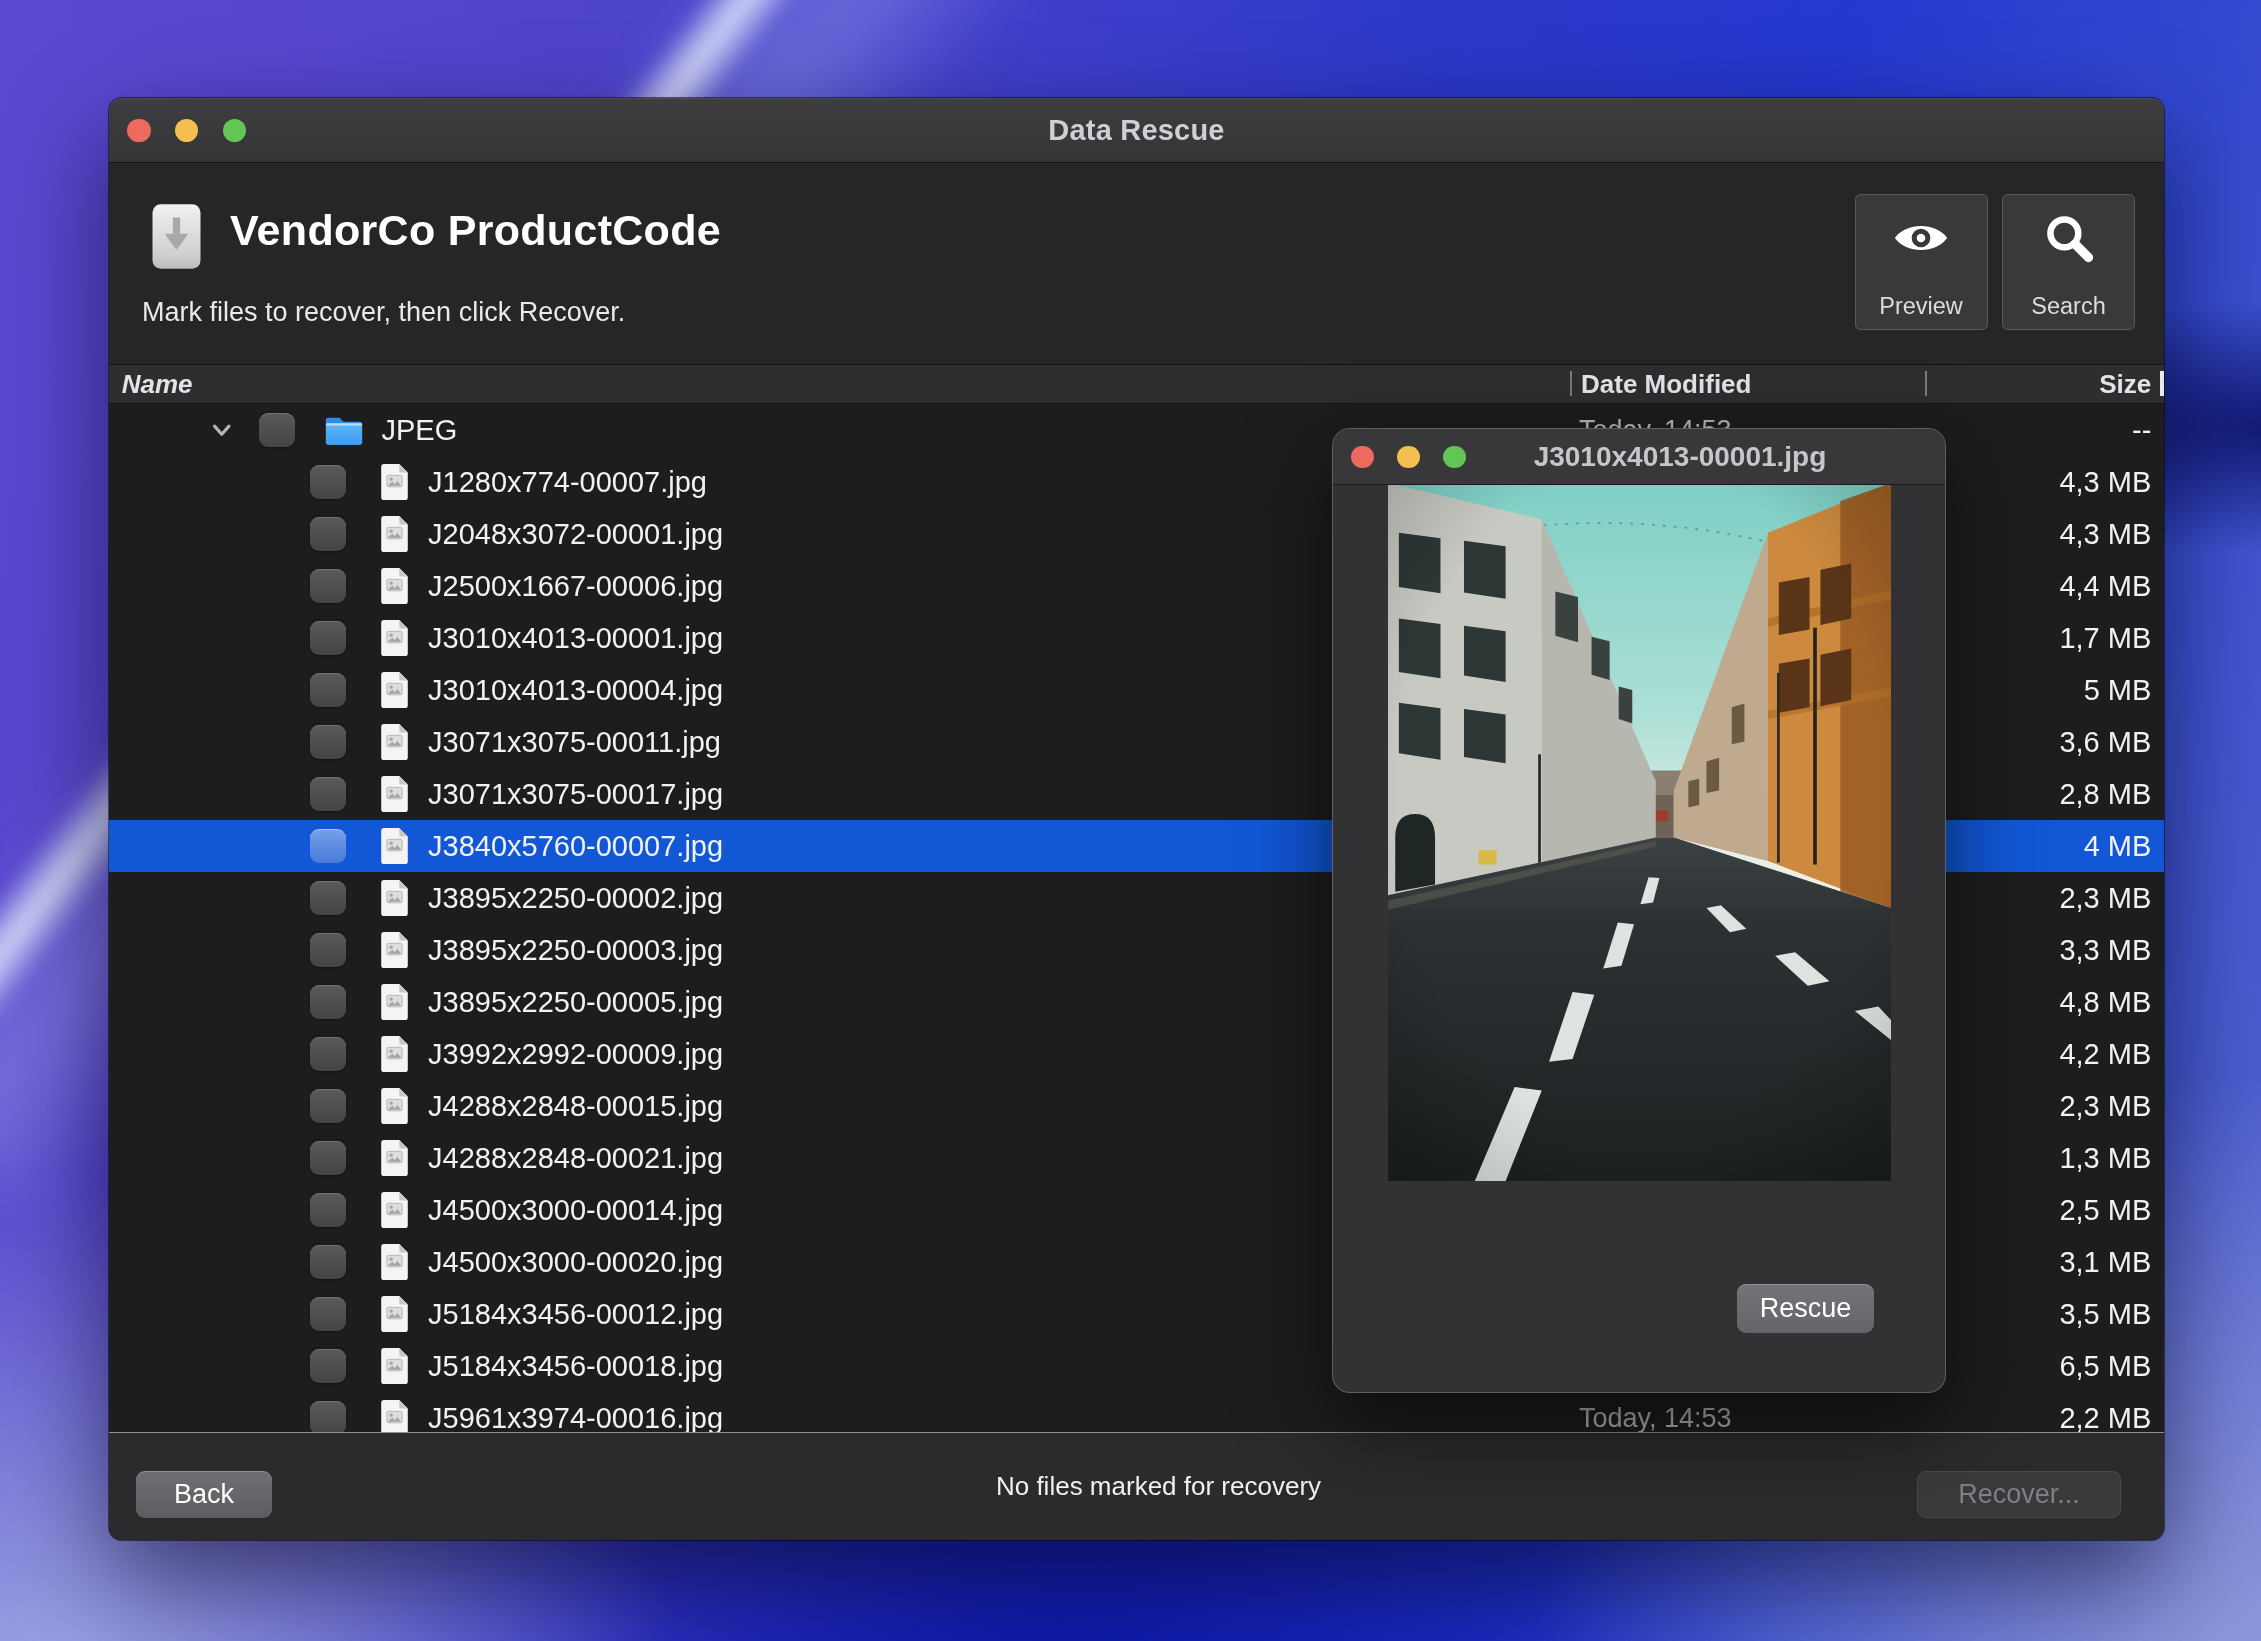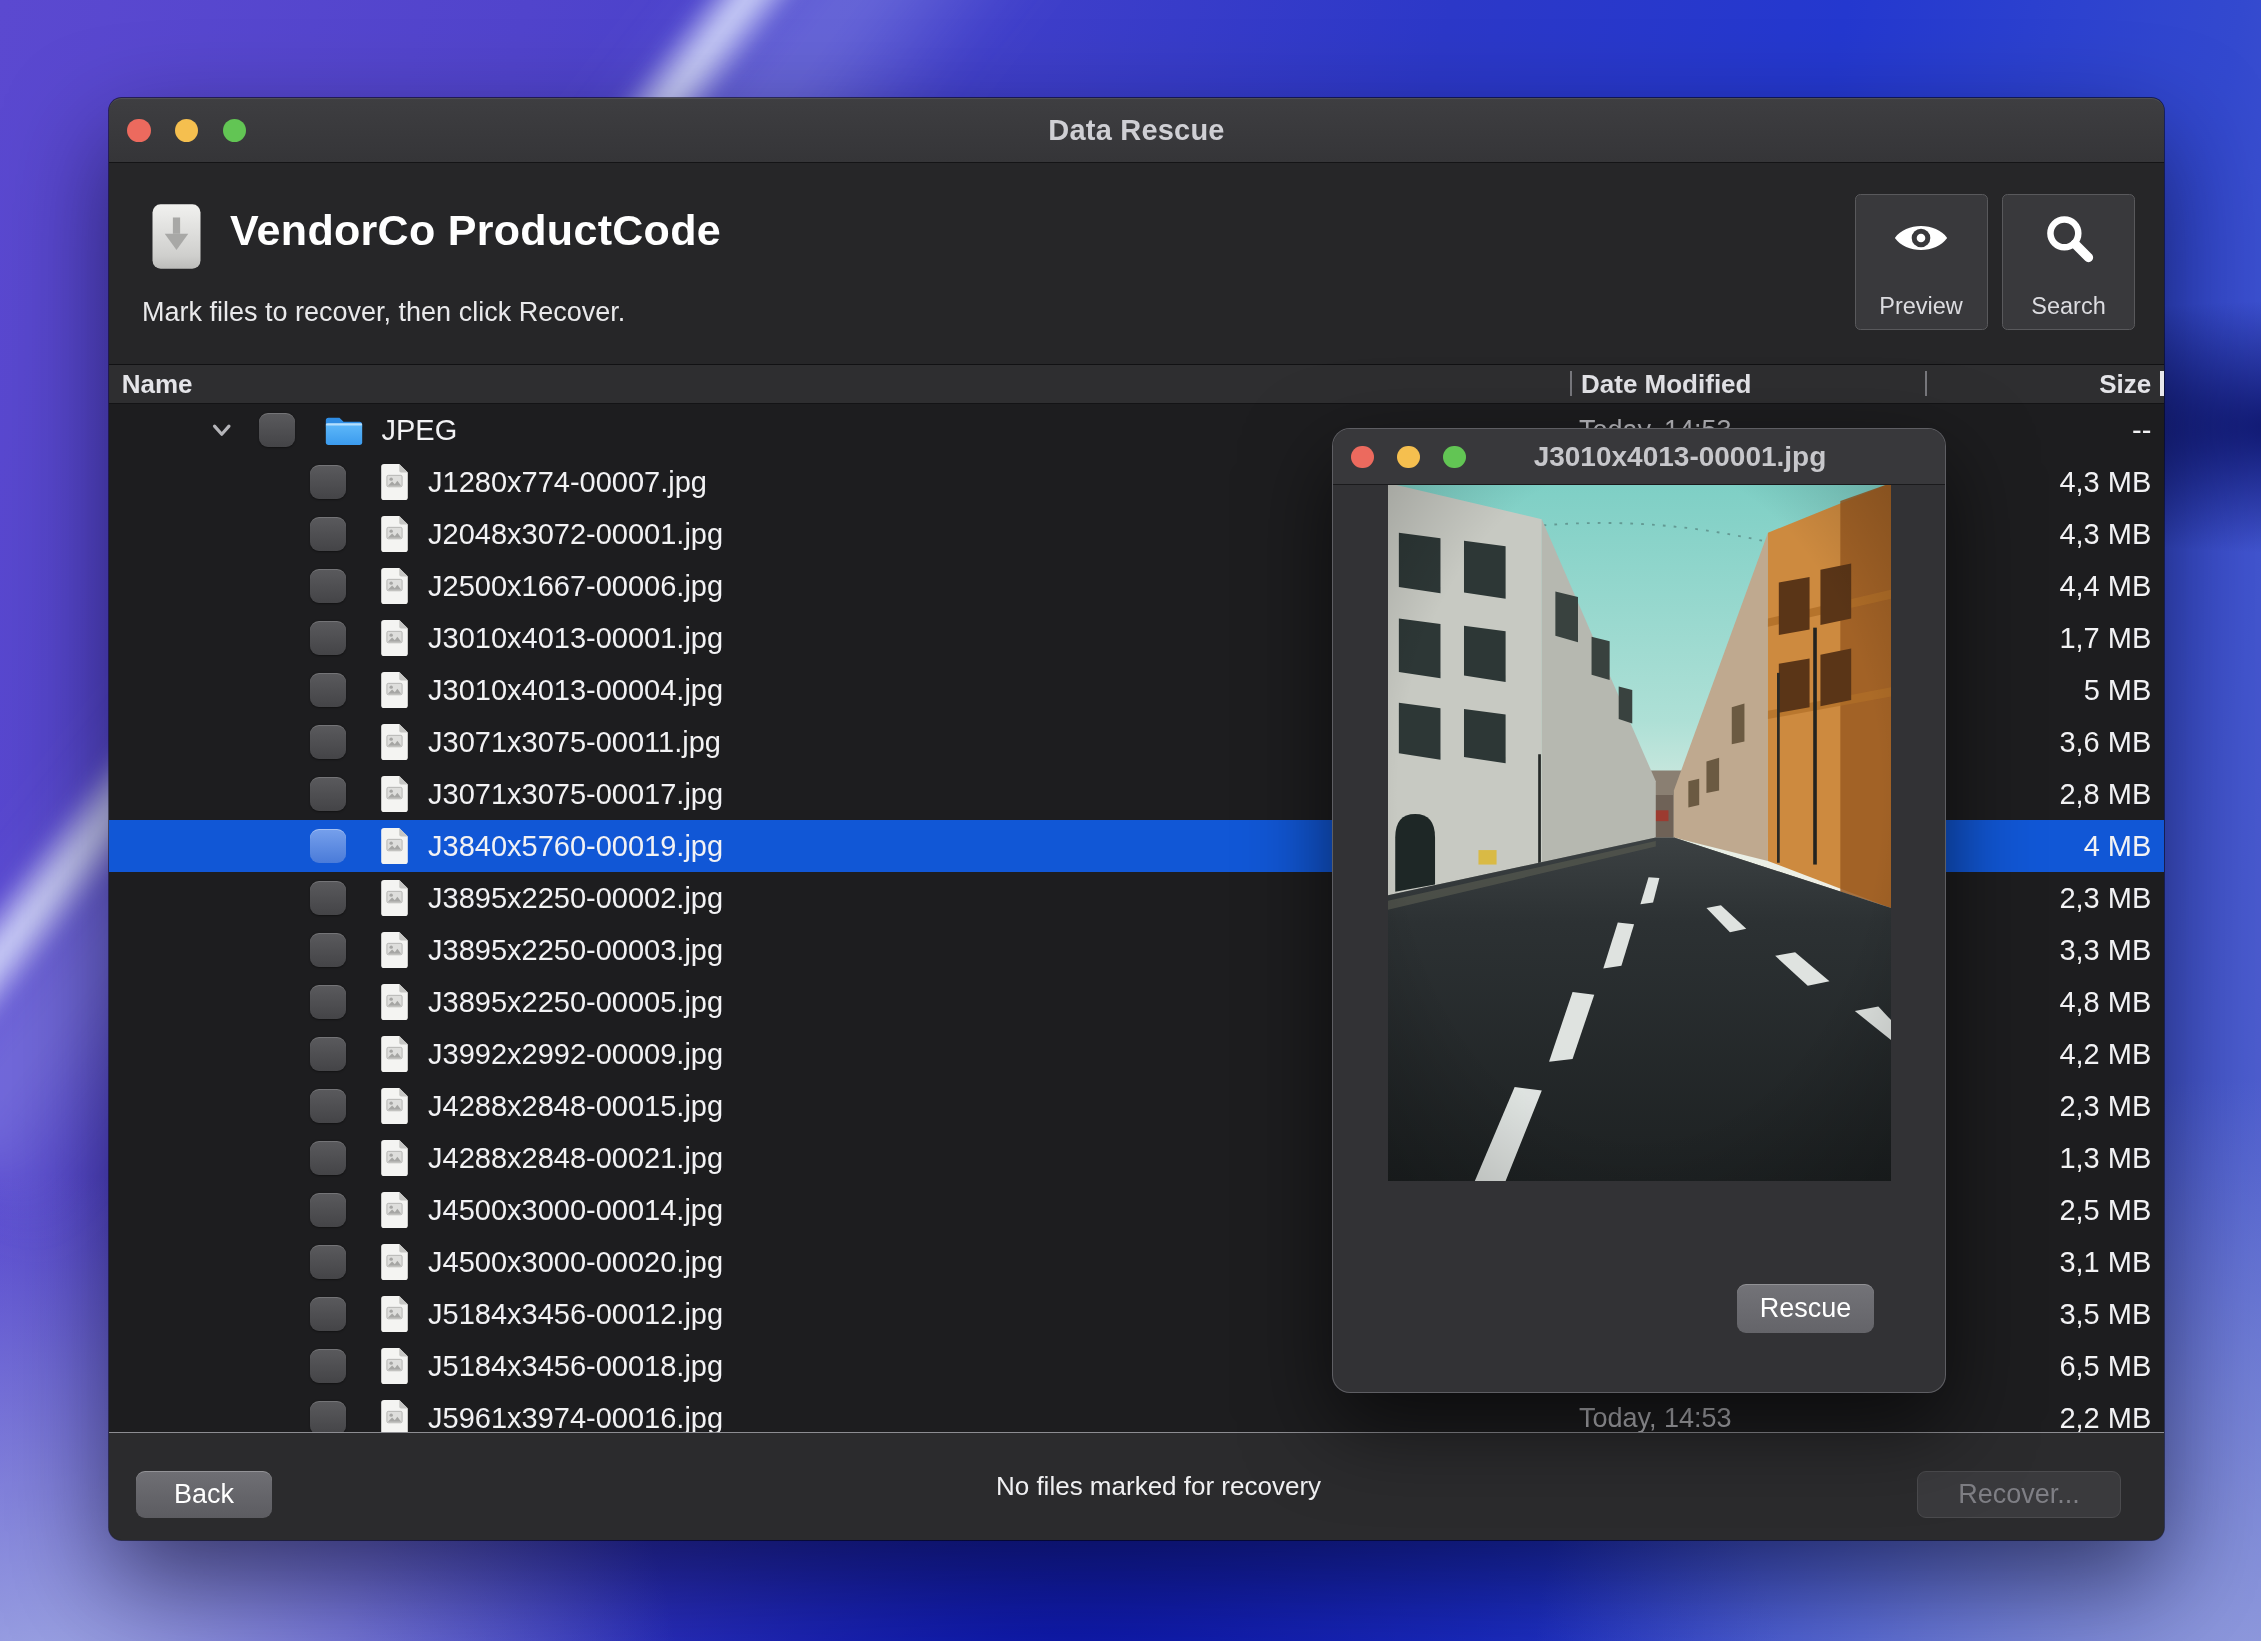--- a/index.html
+++ b/index.html
@@ -63,21 +63,21 @@
   }
   .toolbtn .ticon { flex:1; display:flex; align-items:center; justify-content:center; }
   .toolbtn .tlabel { font-size:23.5px; color:#dcdce0; }
 
   .colheader {
     position:absolute; top:266px; left:0; right:0; height:40px; background:#2e2e30;
     border-top:0.9px solid #111113; border-bottom:0.9px solid #131315;
     display:grid; grid-template-columns:1461px 356px 1fr; align-items:center;
     font-size:26px; font-weight:600; color:#e4e4e8;
   }
-  .colheader .ch-name { padding-left:12.7px; }
+  .colheader .ch-name { padding-left:12.7px;font-style:italic; }
   .colheader .ch-date { padding-left:11px; position:relative; }
   .colheader .ch-size { text-align:right; padding-right:12.7px; position:relative; }
   .colsep { position:absolute; top:6.3px; width:1.8px; height:25px; background:#78787d; }
   .colsep.s1 { left:1461px; } .colsep.s2 { left:1816px; }
   .colsep.bright { right:0; width:3.6px; background:#e8e8ec; }
 
   .list { position:absolute; top:306px; left:0; right:0; height:1029px; background:#1d1d1f; overflow:hidden; }
   .row { display:grid; grid-template-columns:1461px 356px 1fr; height:52px; align-items:center; }
   .row.selected { background:var(--selection,#1157d6); }
   .cell.name { display:flex; align-items:center; height:100%; overflow:hidden; }
@@ -339,21 +339,21 @@
       <div class="row file selected">
     <div class="cell name">
       <span class="checkbox"></span>
       <span class="icon file-icon"><svg width="31" height="38" viewBox="0 0 32 40">
   <path d="M2 4 a3 3 0 0 1 3-3 h16 l9 9 v26 a3 3 0 0 1 -3 3 H5 a3 3 0 0 1 -3-3 Z" fill="#f4f4f2"></path>
   <path d="M21 1 l9 9 h-7 a2 2 0 0 1 -2-2 Z" fill="#c6c6c4"></path>
   <rect x="8" y="13" width="16" height="12" rx="1.5" fill="#dededc" stroke="#b4b4b2"></rect>
   <circle cx="12.5" cy="17" r="1.8" fill="#a6a6a4"></circle>
   <path d="M9 24 l4.5-4.5 2.8 2.8 2.7-3.5 4 5.2 Z" fill="#a6a6a4"></path>
 </svg></span>
-      <span class="fname">J3840x5760-00019.jpg</span>
+      <span class="fname">J3840x5760-00007.jpg</span>
     </div>
     <div class="cell date"></div>
     <div class="cell size">4 MB</div>
       </div>
       <div class="row file">
     <div class="cell name">
       <span class="checkbox"></span>
       <span class="icon file-icon"><svg width="31" height="38" viewBox="0 0 32 40">
   <path d="M2 4 a3 3 0 0 1 3-3 h16 l9 9 v26 a3 3 0 0 1 -3 3 H5 a3 3 0 0 1 -3-3 Z" fill="#f4f4f2"></path>
   <path d="M21 1 l9 9 h-7 a2 2 0 0 1 -2-2 Z" fill="#c6c6c4"></path>

